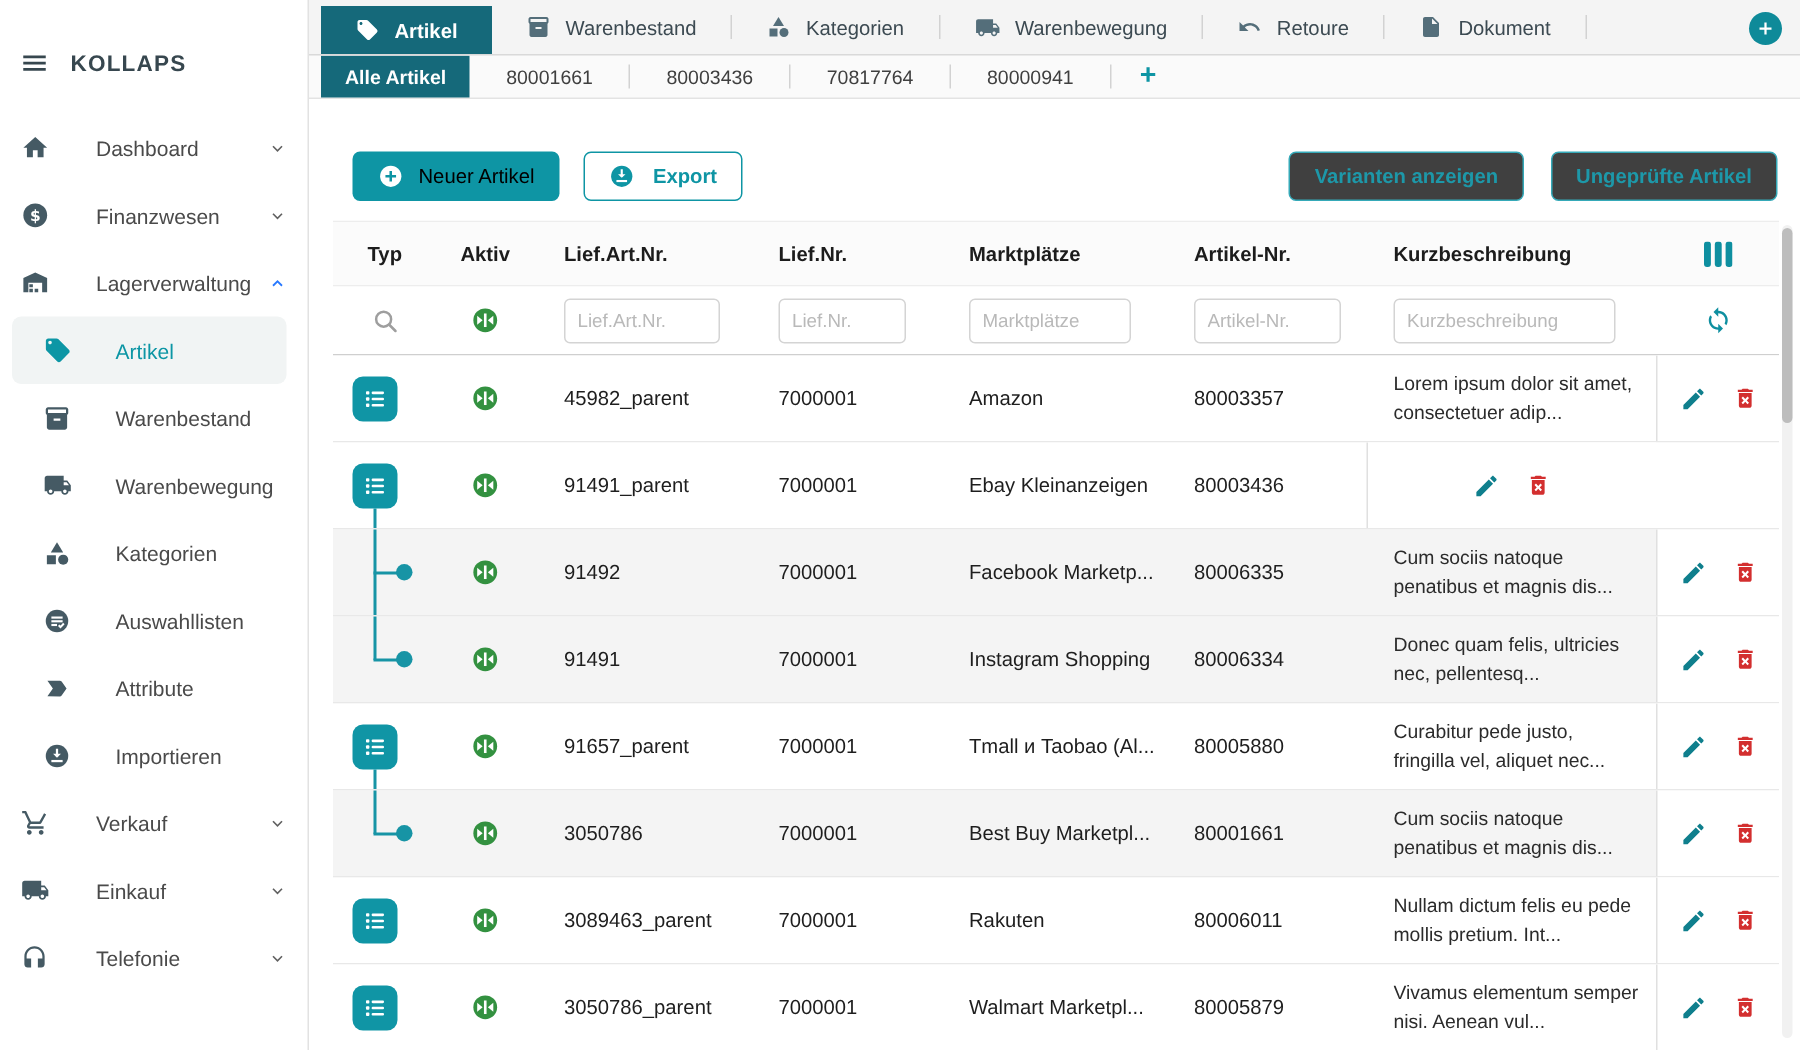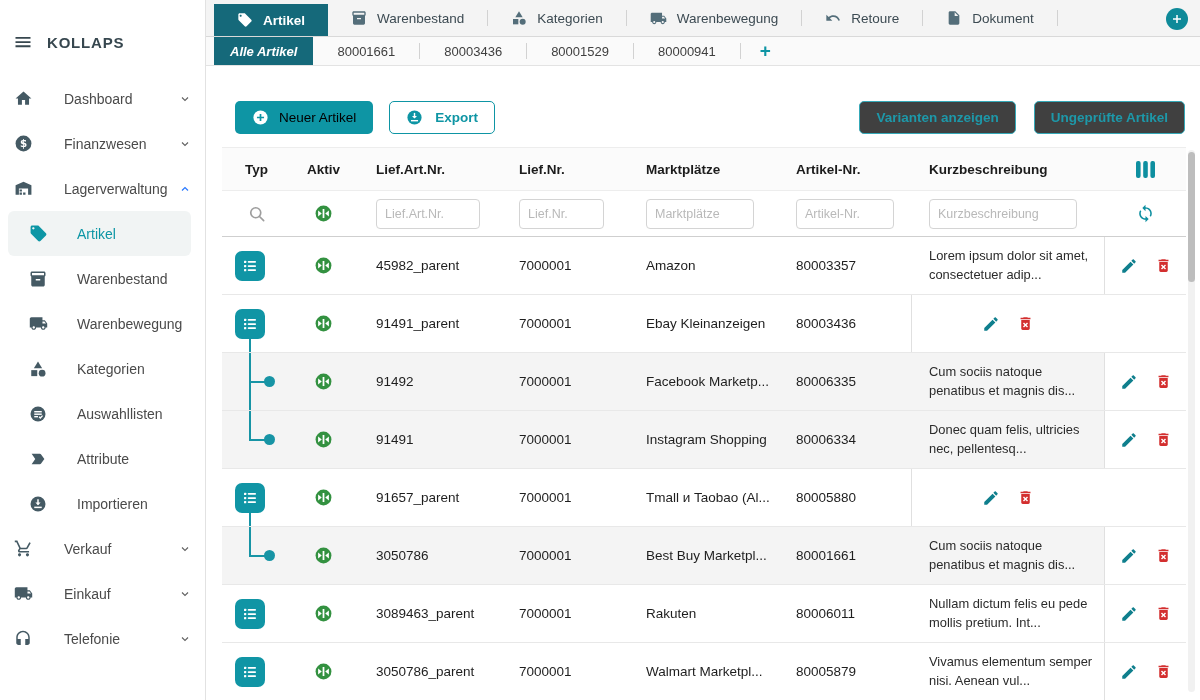--- a/index.html
+++ b/index.html
@@ -23,21 +23,21 @@
   .main { flex:1; display:flex; flex-direction:column; position:relative; background:#fff; }
 
   .tabbar { height:37px; background:#f4f4f4; border-bottom:1px solid #d9d9d9; display:flex; align-items:stretch; padding-left:8px; position:relative; flex:none; }
   .tab { display:flex; align-items:center; gap:10px; padding:0 23px; font-size:13.5px; color:#3c4a52; cursor:pointer; }
   .tab.active { background:#15697a; color:#fff; font-weight:600; margin-top:4px; }
   .vsep { width:1px; height:16px; background:#d2d2d2; align-self:center; flex:none; }
   .plus-circle { position:absolute; right:12px; top:8px; width:22px; height:22px; border-radius:50%; background:#0e8a99; color:#fff; display:flex; align-items:center; justify-content:center; cursor:pointer; }
 
   .subtabbar { height:29px; background:#fafafa; border-bottom:1px solid #e3e3e3; display:flex; align-items:stretch; padding-left:8px; flex:none; }
   .subtab { display:flex; align-items:center; padding:0 24px; font-size:13px; color:#3f3f3f; cursor:pointer; }
-  .subtab.active { background:#15697a; color:#fff; font-weight:700; padding:0 16px;font-style:italic; }
+  .subtab.active { background:#15697a; color:#fff; font-weight:700; padding:0 16px; }
   .subtab-add { display:flex; align-items:center; padding:0 19px; color:#0e95a4; font-size:19px; font-weight:600; cursor:pointer; }
 
   .toolbar { display:flex; align-items:center; padding:35px 15px 13px 16px; flex:none; }
   .btn { height:33px; border-radius:5px; display:inline-flex; align-items:center; gap:10px; font-size:13.5px; cursor:pointer; border:none; font-family:inherit; }
   .btn-primary { background:#0e95a4; color:#000000; font-weight:400; padding:0 17px;margin-left:13px; }
   .btn-outline { background:#fff; border:1px solid #0e95a4; color:#0e95a4; font-weight:600; padding:0 16px; margin-left:16px;gap:12px; }
   .btn-outline2 { background:#404040; border:1px solid #35a9b8; color:#1d98a9; font-weight:600; padding:0 16px; margin-left:18px; }
   .toolbar-right { margin-left:auto; display:flex; }
 
   
@@ -321,21 +321,21 @@
       </div>
     <div class="subtab">
         <span>80001661</span>
       </div>
     <div class="vsep"></div>
     <div class="subtab">
         <span>80003436</span>
       </div>
     <div class="vsep"></div>
     <div class="subtab">
-        <span>80001529</span>
+        <span>70817764</span>
       </div>
     <div class="vsep"></div>
     <div class="subtab">
         <span>80000941</span>
       </div>
     <div class="vsep"></div>
     <div class="subtab-add">+</div>
   </div>
 
   <div class="toolbar">
@@ -587,20 +587,23 @@
               <circle cx="12" cy="12" r="10" fill="#339140"></circle>
               <rect x="10.9" y="6.3" width="2.2" height="11.4" fill="#fff"></rect>
               <path d="M5.2 8.2L9.8 12l-4.6 3.8z" fill="#fff"></path>
               <path d="M18.8 8.2L14.2 12l4.6 3.8z" fill="#fff"></path>
             </svg>
     </div>
     <div class="cell c-lan">91657_parent</div>
     <div class="cell c-ln" style="padding-left:18px">7000001</div>
     <div class="cell c-mp">Tmall и Taobao (Al...</div>
     <div class="cell c-an">80005880</div>
+    <div class="cell c-kb" style="padding-left:18px">
+            <div class="clamp">Curabitur pede justo, fringilla vel, aliquet nec...</div>
+          </div>
     <div class="c-act">
       <span class="icon-btn">
         <svg width="18" height="18" viewBox="0 0 24 24">
                 <path fill="#0f7f8d" d="M3 17.25V21h3.75L17.81 9.94l-3.75-3.75L3 17.25zM20.71 7.04c.39-.39.39-1.02 0-1.41l-2.34-2.34c-.39-.39-1.02-.39-1.41 0l-1.83 1.83 3.75 3.75 1.83-1.83z"></path>
               </svg>
       </span>
       <span class="icon-btn">
         <svg width="17" height="17" viewBox="0 0 24 24">
                 <path fill="#d32f2f" d="M6 19c0 1.1.9 2 2 2h8c1.1 0 2-.9 2-2V7H6v12zm2.46-7.12l1.41-1.41L12 12.59l2.12-2.12 1.41 1.41L13.41 14l2.12 2.12-1.41 1.41L12 15.41l-2.12 2.12-1.41-1.41L10.59 14l-2.13-2.12zM15.5 4l-1-1h-5l-1 1H5v2h14V4h-3.5z"></path>
               </svg>

